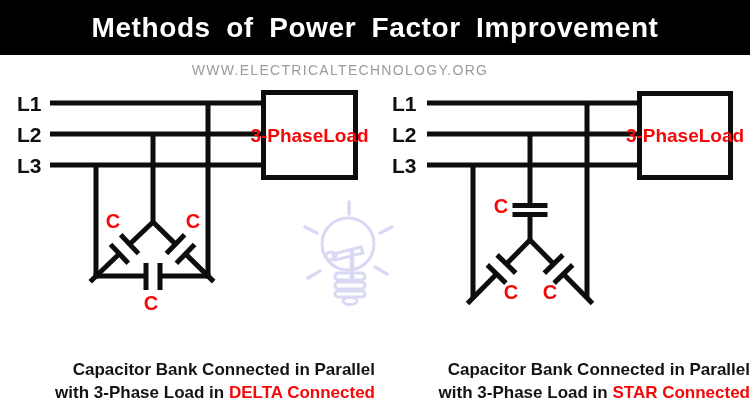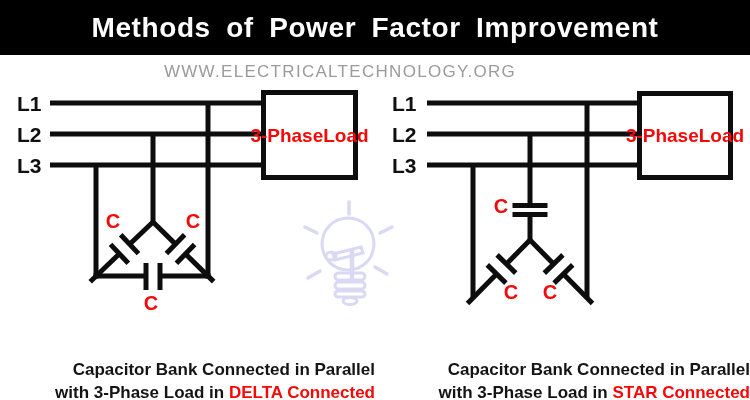--- a/index.html
+++ b/index.html
@@ -18,21 +18,21 @@
   .title-bar{
     position:absolute;left:0;top:0;width:750px;height:55px;
     background:var(--title-bg);display:flex;align-items:center;justify-content:center;
   }
   .page-title{
     margin:0;color:var(--title-text);font-size:28px;font-weight:800;
     letter-spacing:.6px;word-spacing:7px;white-space:nowrap;
   }
   .website-url{
     position:absolute;left:0;top:62px;width:680px;text-align:center;
-    color:var(--website-gray);font-size:17px;font-weight:500;letter-spacing:1.3px;
+    color:var(--website-gray);font-size:14px;font-weight:500;letter-spacing:1.3px;
   }
   .wires{position:absolute;top:0;}
   .wires path{stroke:var(--wire-black);stroke-width:5;fill:none;}
   .phase-label{
     position:absolute;font-size:21px;font-weight:800;color:#101010;line-height:19px;white-space:nowrap;
   }
   .load-box{
     position:absolute;border:5px solid var(--wire-black);background:#fff;box-sizing:border-box;
     display:flex;flex-direction:row;align-items:center;justify-content:center;
   }

